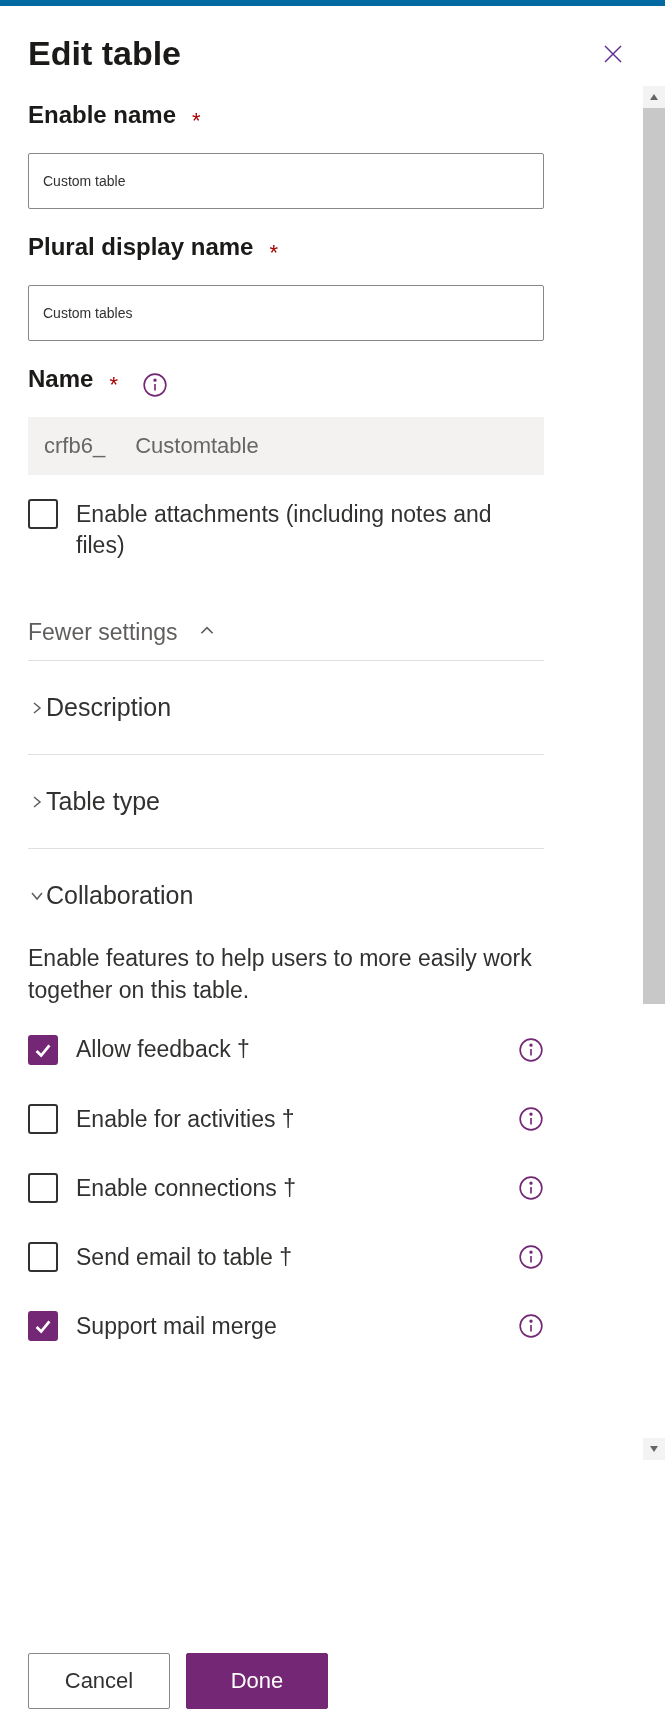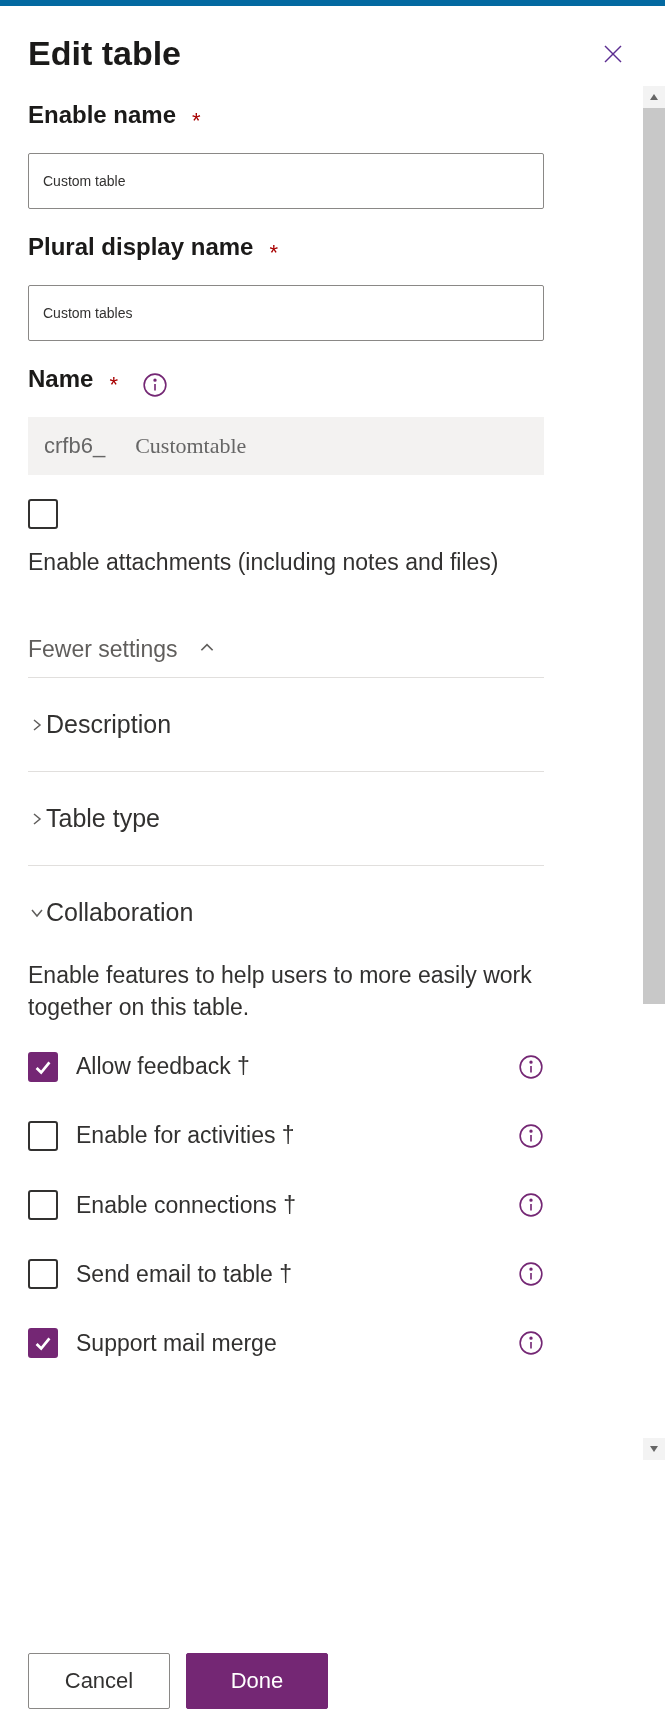--- a/index.html
+++ b/index.html
@@ -126,21 +126,21 @@
       flex-shrink: 0;
     }
     .name-value {
       flex: 1;
       height: 58px;
       border: none;
       background: #f3f2f1;
       padding: 0 14px;
       font-size: 22px;
       color: #666666;
-      font-family: Liberation Serif, serif;
+      font-family: Liberation Sans, sans-serif;
     }
     .checkbox-row {
       display: flex;
       align-items: flex-start;
       gap: 18px;
       margin-top: 8px;
     }
     .checkbox {
       width: 30px;
       height: 30px;
@@ -315,21 +315,21 @@
               <circle cx="12" cy="7.5" r="0.8" fill="#742774"></circle>
             </svg>
           </span>
         </div>
         <div class="name-input-row">
           <div class="name-prefix">crfb6_</div>
           <input type="text" class="name-value" disabled="" value="Customtable" style="">
         </div>
       </div>
 
-      <div class="checkbox-row" style="margin-top:20px;flex-direction:column;">
+      <div class="checkbox-row" style="margin-top:20px;">
         <div class="checkbox"></div>
         <div class="checkbox-label">Enable attachments (including notes and files)</div>
       </div>
 
       <div class="fewer-settings">
         <span>Fewer settings</span>
         <span class="chevron-up">
           <svg viewBox="0 0 16 16" fill="none" stroke="#605e5c" stroke-width="1.5">
             <polyline points="3,10 8,5 13,10"></polyline>
           </svg>

